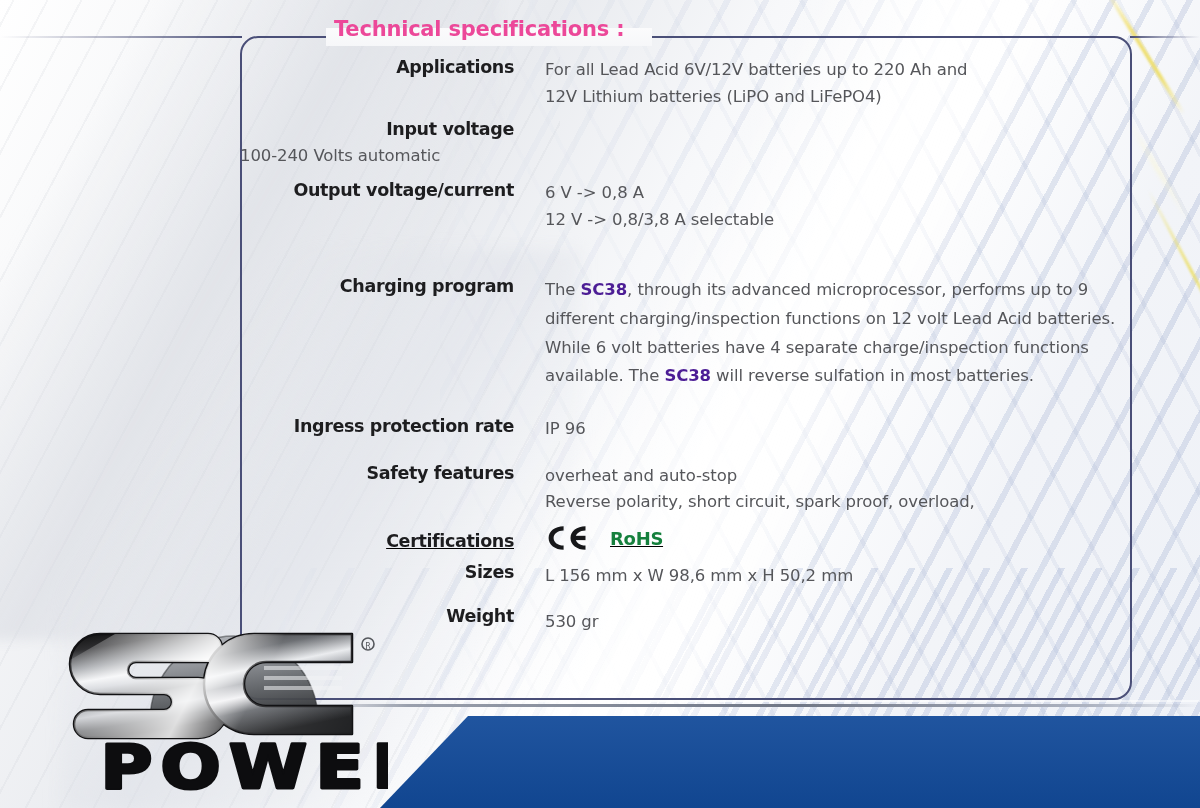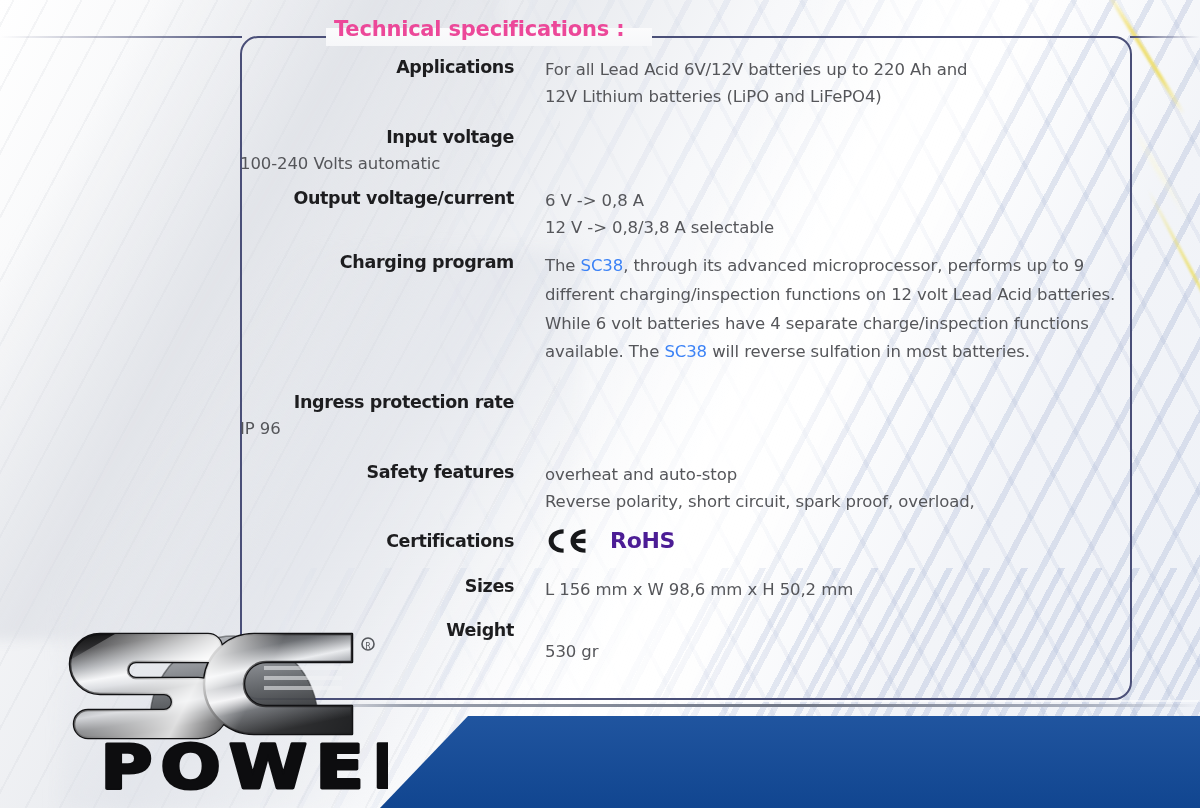--- a/index.html
+++ b/index.html
@@ -182,50 +182,50 @@
   .spec-value{
     flex:1;
     font-family:"DejaVu Sans", sans-serif;
     font-weight:400;
     font-size:16.5px;
     line-height:1.62;
     color:#55565a;
     letter-spacing:-.1px;
     padding-top:1px;
   }
-  .spec-value b{font-weight:400;color:#3b82f6;}
-
-  .row-applications{margin-bottom:16px;}
+  .spec-value b{font-weight:700;color:#4c1d95;}
+
+  .row-applications{margin-bottom:8px;}
   .row-input{margin-bottom:9px;flex-direction:column;}
-  .row-output{margin-bottom:10px;}
+  .row-output{margin-bottom:42px;}
   .row-charging{margin-bottom:24px;justify-content:flex-end;}
-  .row-ingress{margin-bottom:19px;flex-direction:column;}
+  .row-ingress{margin-bottom:19px;}
   .row-safety{}
-  .row-cert{margin-bottom:17px;}
+  .row-cert{margin-bottom:7px;text-decoration:underline;}
   .row-sizes{margin-bottom:15px;}
 
   .row-charging .spec-value{line-height:1.74;}
   .row-cert .spec-label{padding-top:8px;}
-  .row-weight .spec-value{padding-top:4px;margin-top:16px;}
+  .row-weight .spec-value{padding-top:4px;}
   .row-sizes .spec-value{padding-top:2px;}
 
   
   .cert-line{display:flex;align-items:center;gap:19px;}
   .ce-mark{
     display:inline-flex;align-items:center;
     height:30px;
     color:#17181a;
   }
   .ce-mark svg{display:block;}
   .rohs-text{
     font-family:"DejaVu Sans", sans-serif;
     font-weight:700;
-    font-size:22px;
+    font-size:18px;
     letter-spacing:-.3px;
-    color:#4c1d95;
+    color:#15803d;
   }
 
   
   #logo{
     position:absolute;left:58px;top:588px;width:330px;height:212px;
   }
   #logo svg{display:block;}
 
 </style>
 </head>

